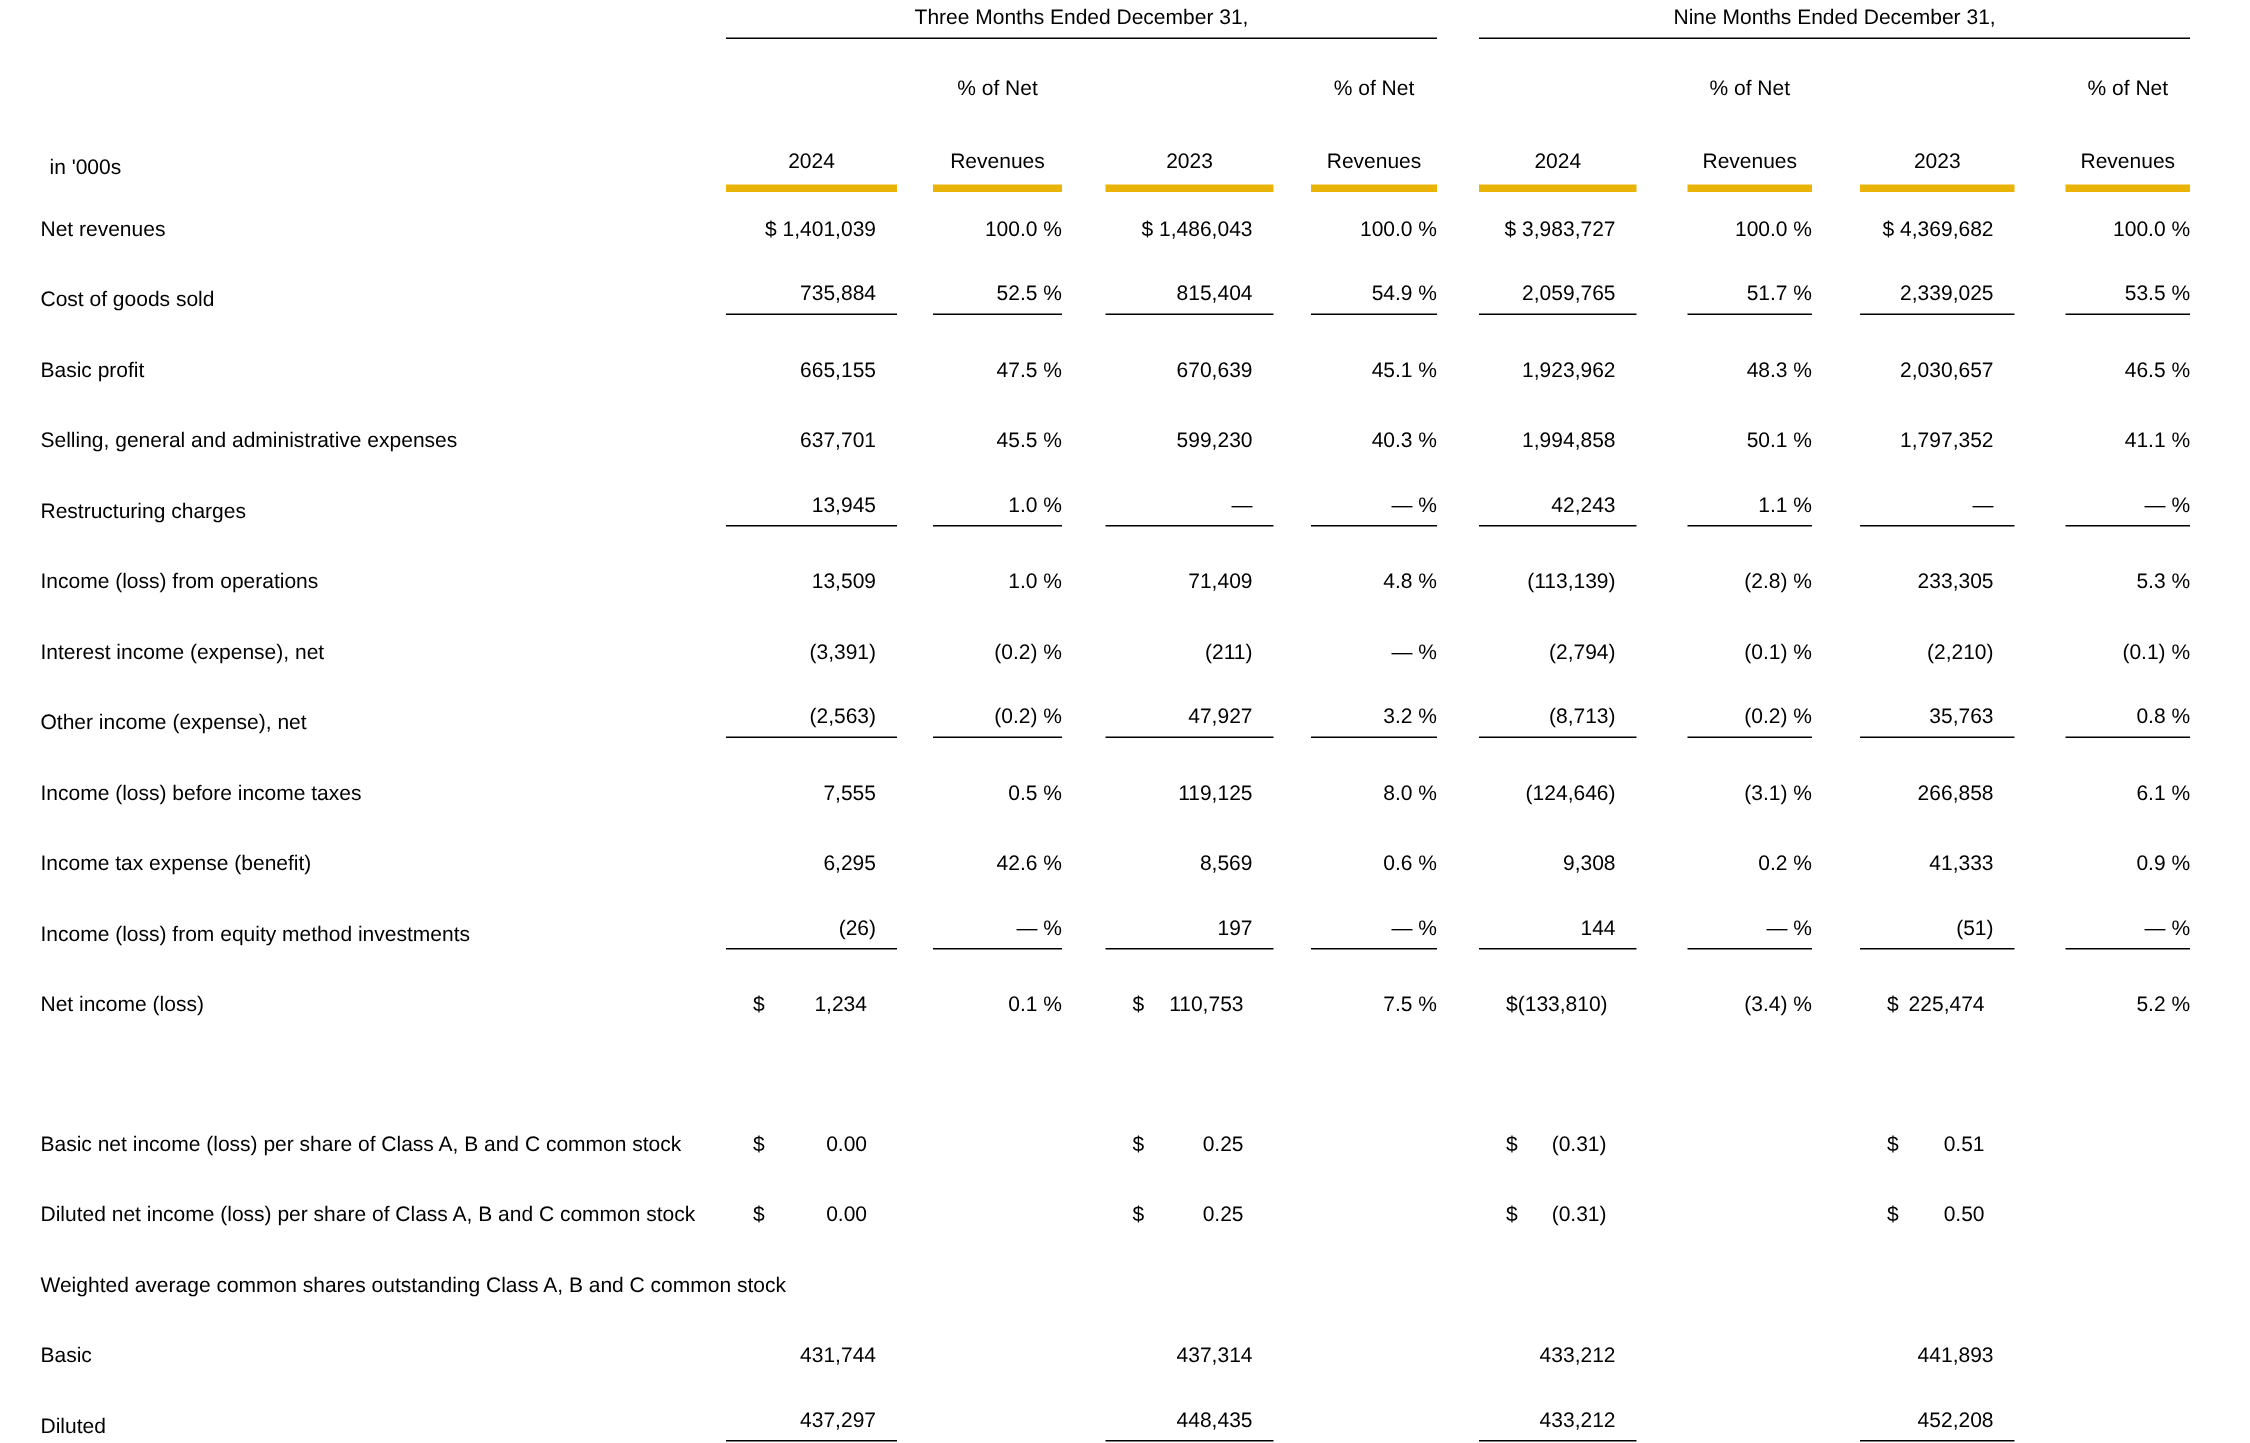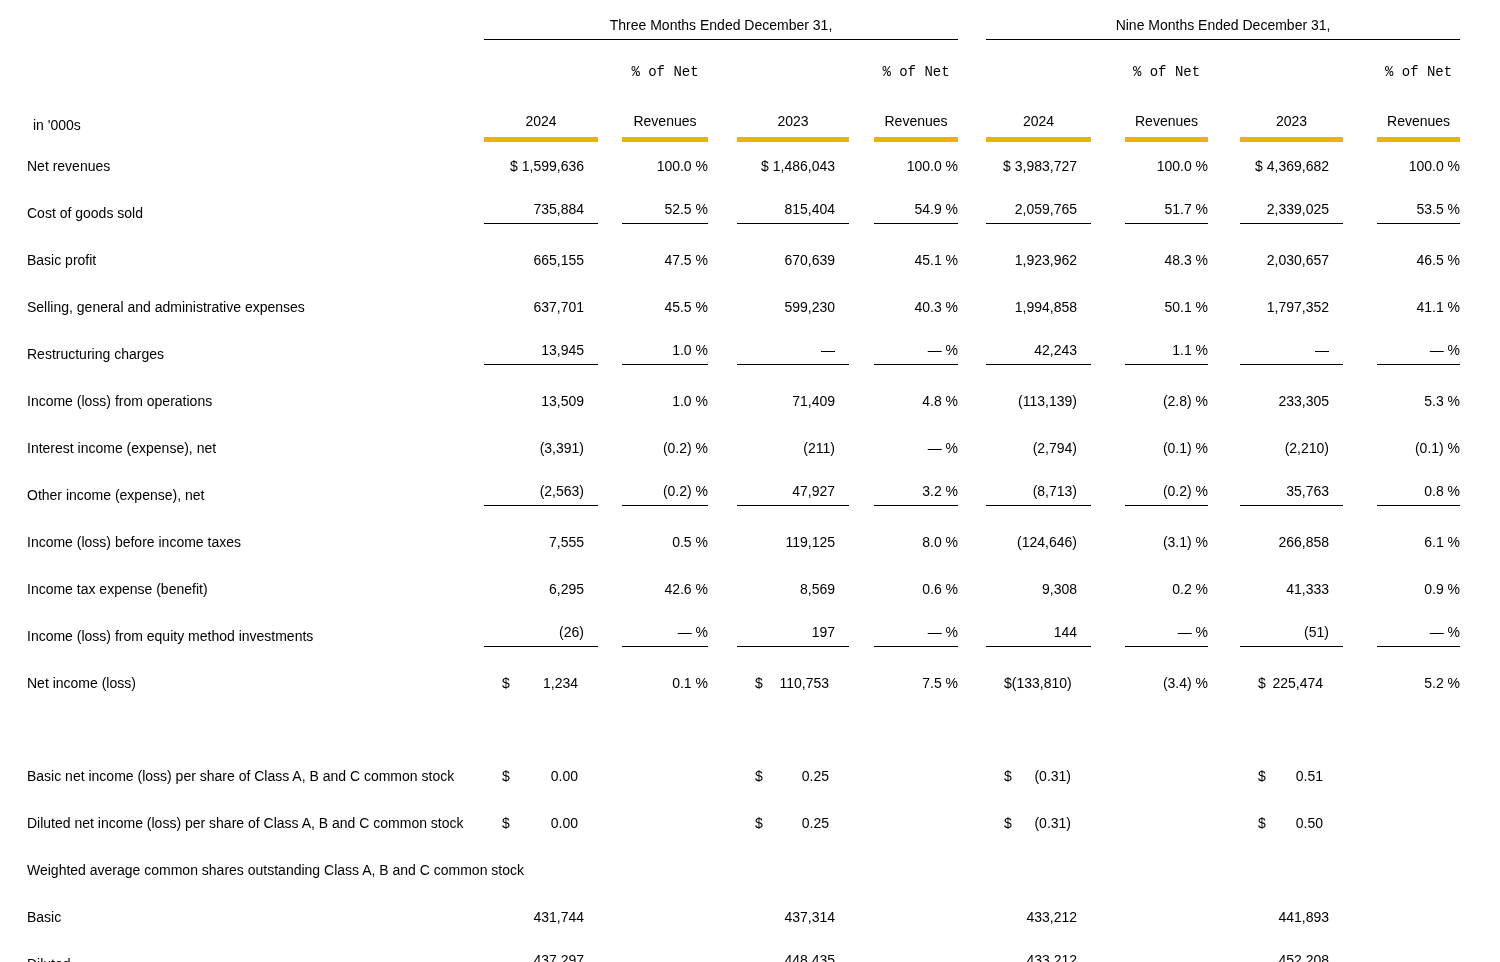--- a/index.html
+++ b/index.html
@@ -7,25 +7,25 @@
   .page { width: 1500px; min-height: 962px; box-sizing: border-box; overflow: hidden; }
 
   table.fin { border-collapse: collapse; table-layout: fixed; width: 1460px; font-size: 14px; }
   col.cL { width: 458px; } col.cA { width: 140px; } col.cB { width: 110px; }
   col.cC { width: 141px; } col.cD { width: 109px; } col.cE { width: 133px; }
   col.cF { width: 117px; } col.cG { width: 135px; } col.cH { width: 117px; }
 
   th, td { padding: 0; font-weight: normal; text-align: left; vertical-align: middle; }
 
   
-  .group-row th { height: 40px; vertical-align: bottom; }
+  .group-row th { height: 26px; vertical-align: bottom; }
   .group-line { border-bottom: 1px solid #000; text-align: center; padding-bottom: 6px; }
   .gl1 { margin-left: 26px; }
   .gl2 { margin-left: 28px; }
-  .subhead-row th { height: 40px; vertical-align: bottom; text-align: center; padding-bottom: 5px; font-family: Liberation Mono, monospace; }
+  .subhead-row th { height: 40px; vertical-align: bottom; text-align: center; padding-bottom: 5px; }
   .colhead-row th { height: 48px; vertical-align: bottom; }
   .hl { border-bottom: 5px solid #eab308; text-align: center; padding-bottom: 8px; }
   th.label-col { text-align: left; }
   .unit { padding-left: 33px; padding-bottom: 9px; white-space: nowrap; }
 
   
   tr.cols9 > *:nth-child(2) { padding-left: 26px; }
   tr.cols9 > *:nth-child(3) { padding-left: 24px; }
   tr.cols9 > *:nth-child(4) { padding-left: 29px; }
   tr.cols9 > *:nth-child(5) { padding-left: 25px; }
@@ -110,21 +110,21 @@
         <th>
             <div class="hl">Revenues</div>
           </th>
       </tr>
     </thead>
     <tbody>
         <tr class="data-row cols9">
           <td class="label-cell">Net revenues</td>
           <td>
             <div class="cl num">
-              <span class="val">$ 1,599,636</span>
+              <span class="val">$ 1,401,039</span>
             </div>
           </td>
           <td>
             <div class="cl pct">
               <span class="val">100.0 %</span>
             </div>
           </td>
           <td>
             <div class="cl num">
               <span class="val">$ 1,486,043</span>

